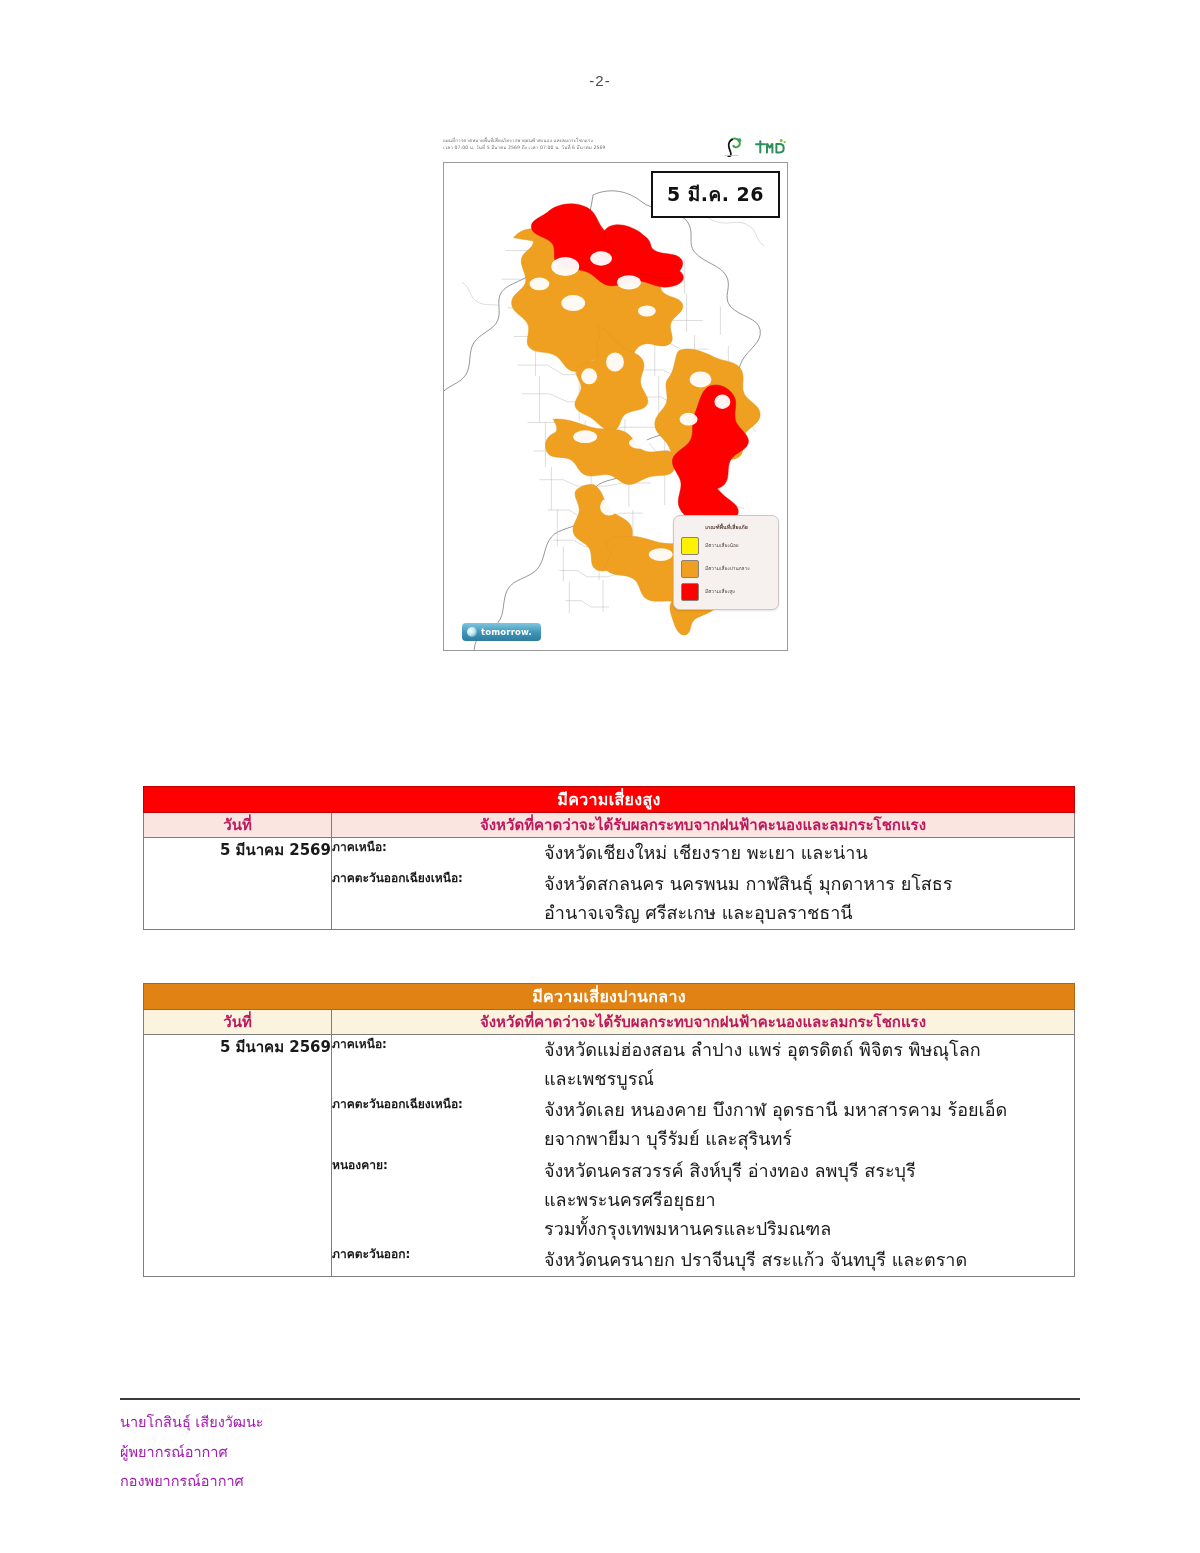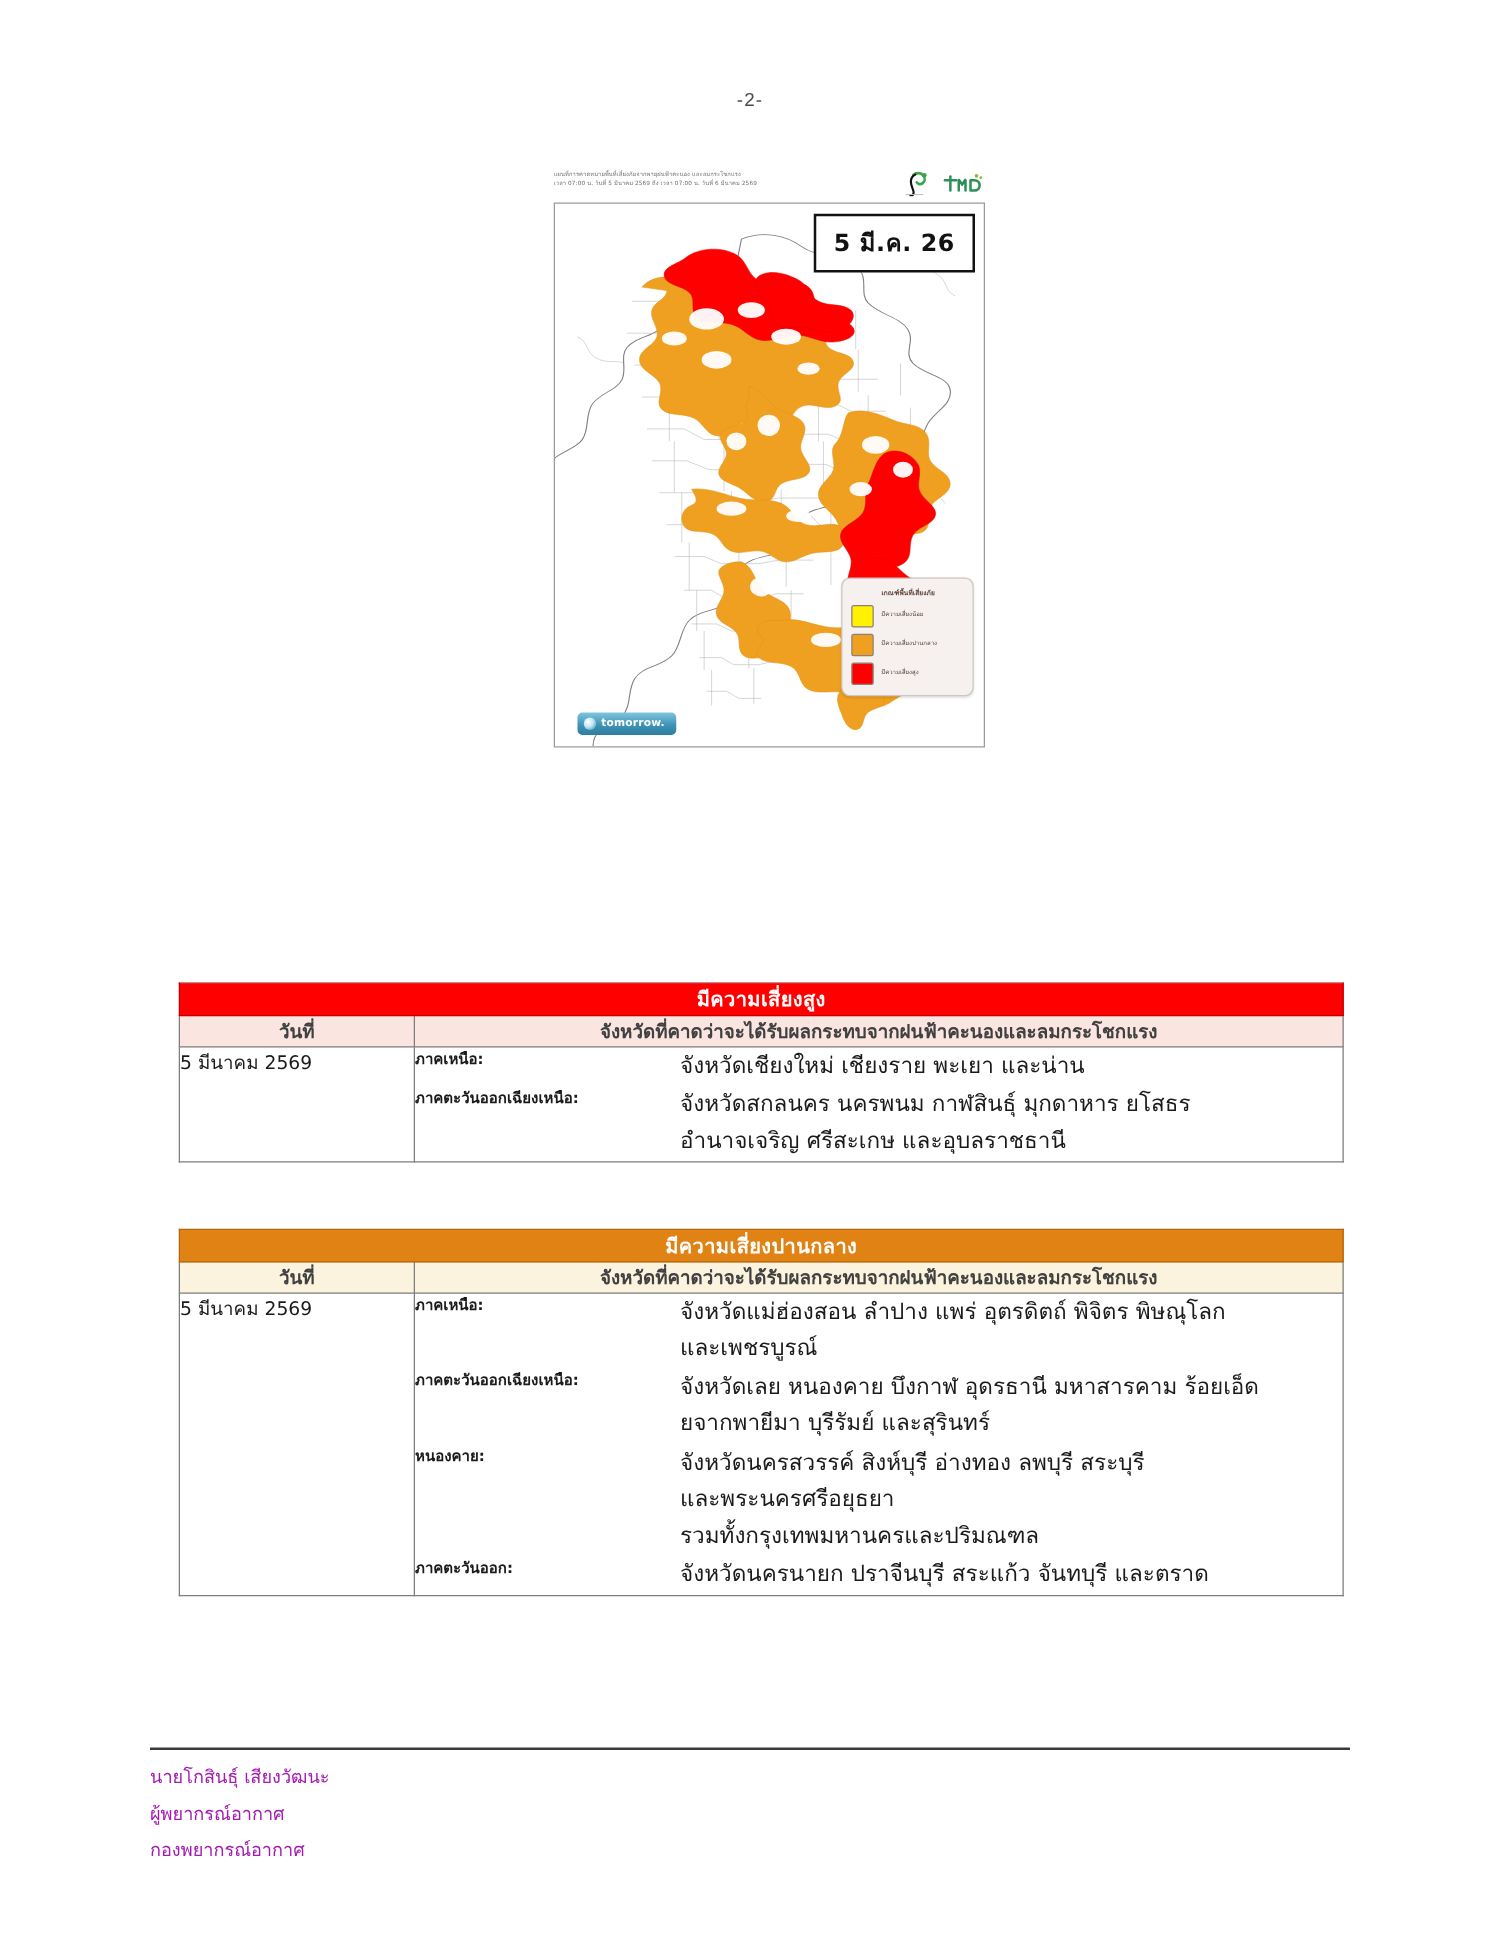--- a/index.html
+++ b/index.html
@@ -56,21 +56,21 @@
     align-items: center;
     gap: 9px;
     padding-top: 1px;
   }
   .logo-disaster { display:block; }
   .logo-tmd { display:block; }
 
   .map-frame {
     position: relative;
     width: 345px;
-    height: 436px;
+    height: 489px;
     border: 1px solid #9a9a9a;
     background: #ffffff;
     overflow: hidden;
   }
   .map-svg { position: absolute; inset: 0; width: 100%; height: 100%; }
 
   .date-badge {
     position: absolute;
     right: 7px;
     top: 8px;
@@ -176,31 +176,32 @@
     letter-spacing: .02em;
   }
   #table-high .tbl-title { background: #ff0000; border-color: #c00000; }
   #table-moderate .tbl-title { background: #e08214; border-color: #b2650d; }
 
   .sub-head {
     text-align: center;
     font-size: 15px;
     font-weight: 700;
     padding: 5px 0 7px;
-    color: #404040;
+    color: #be185d;
   }
   #table-high .sub-head { background: #fbe5e1; }
   #table-moderate .sub-head { background: #fbf3dd; }
 
   .col-date { width: 188px; }
   .cell-date {
-    text-align: left;
+    text-align: right;
     font-size: 15px;
     padding: 14px 4px 0;
     background: #ffffff;
+    font-weight: bold;
   }
   .cell-body {
     background: #ffffff;
     padding: 12px 10px 14px 16px;
   }
   .region-block {
     display: flex;
     align-items: flex-start;
     margin-bottom: 2px;
   }

